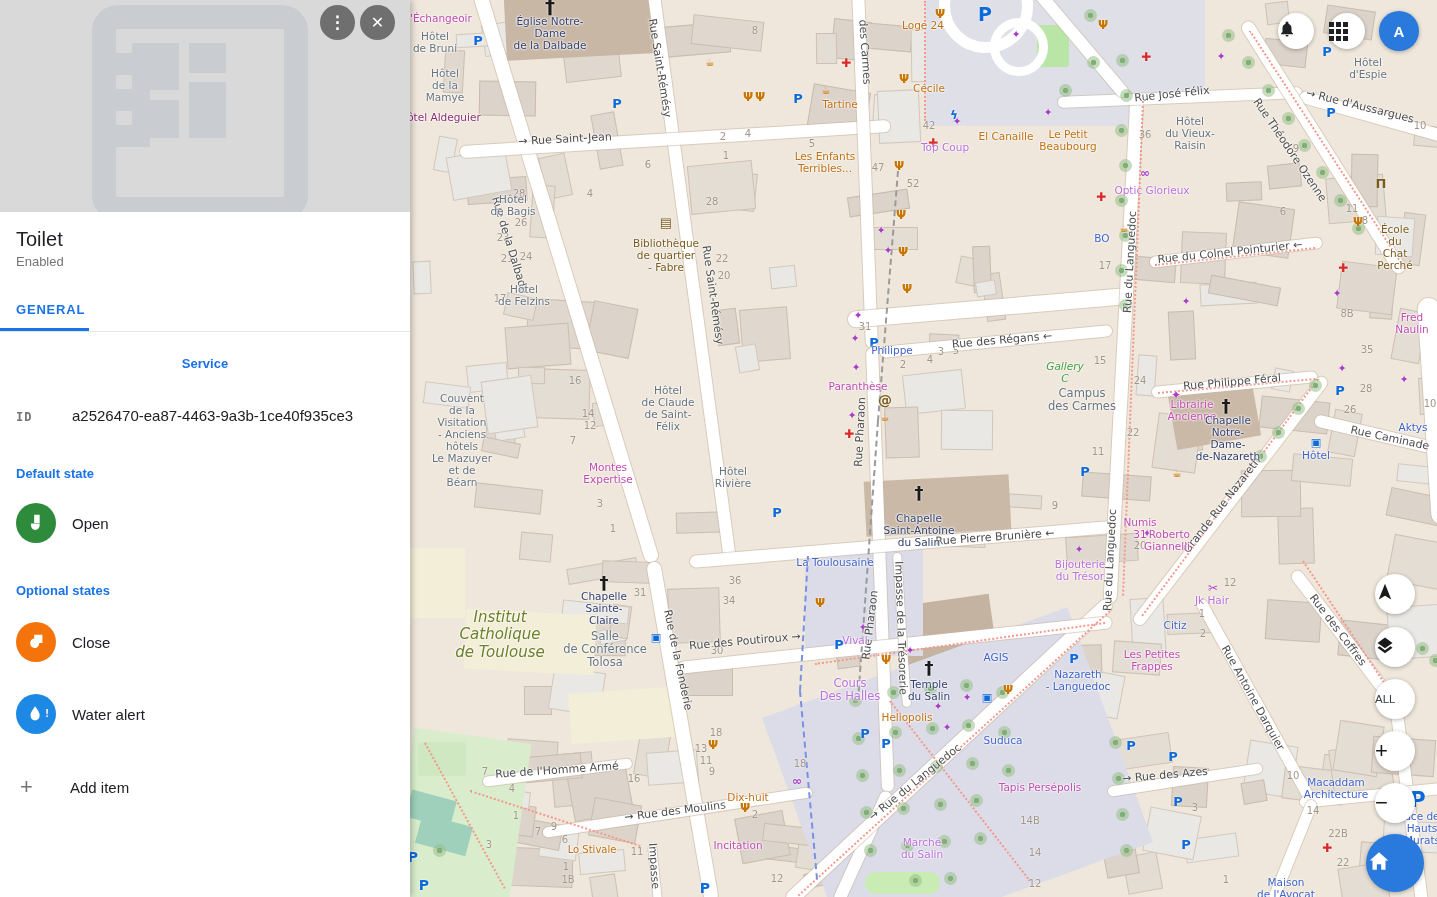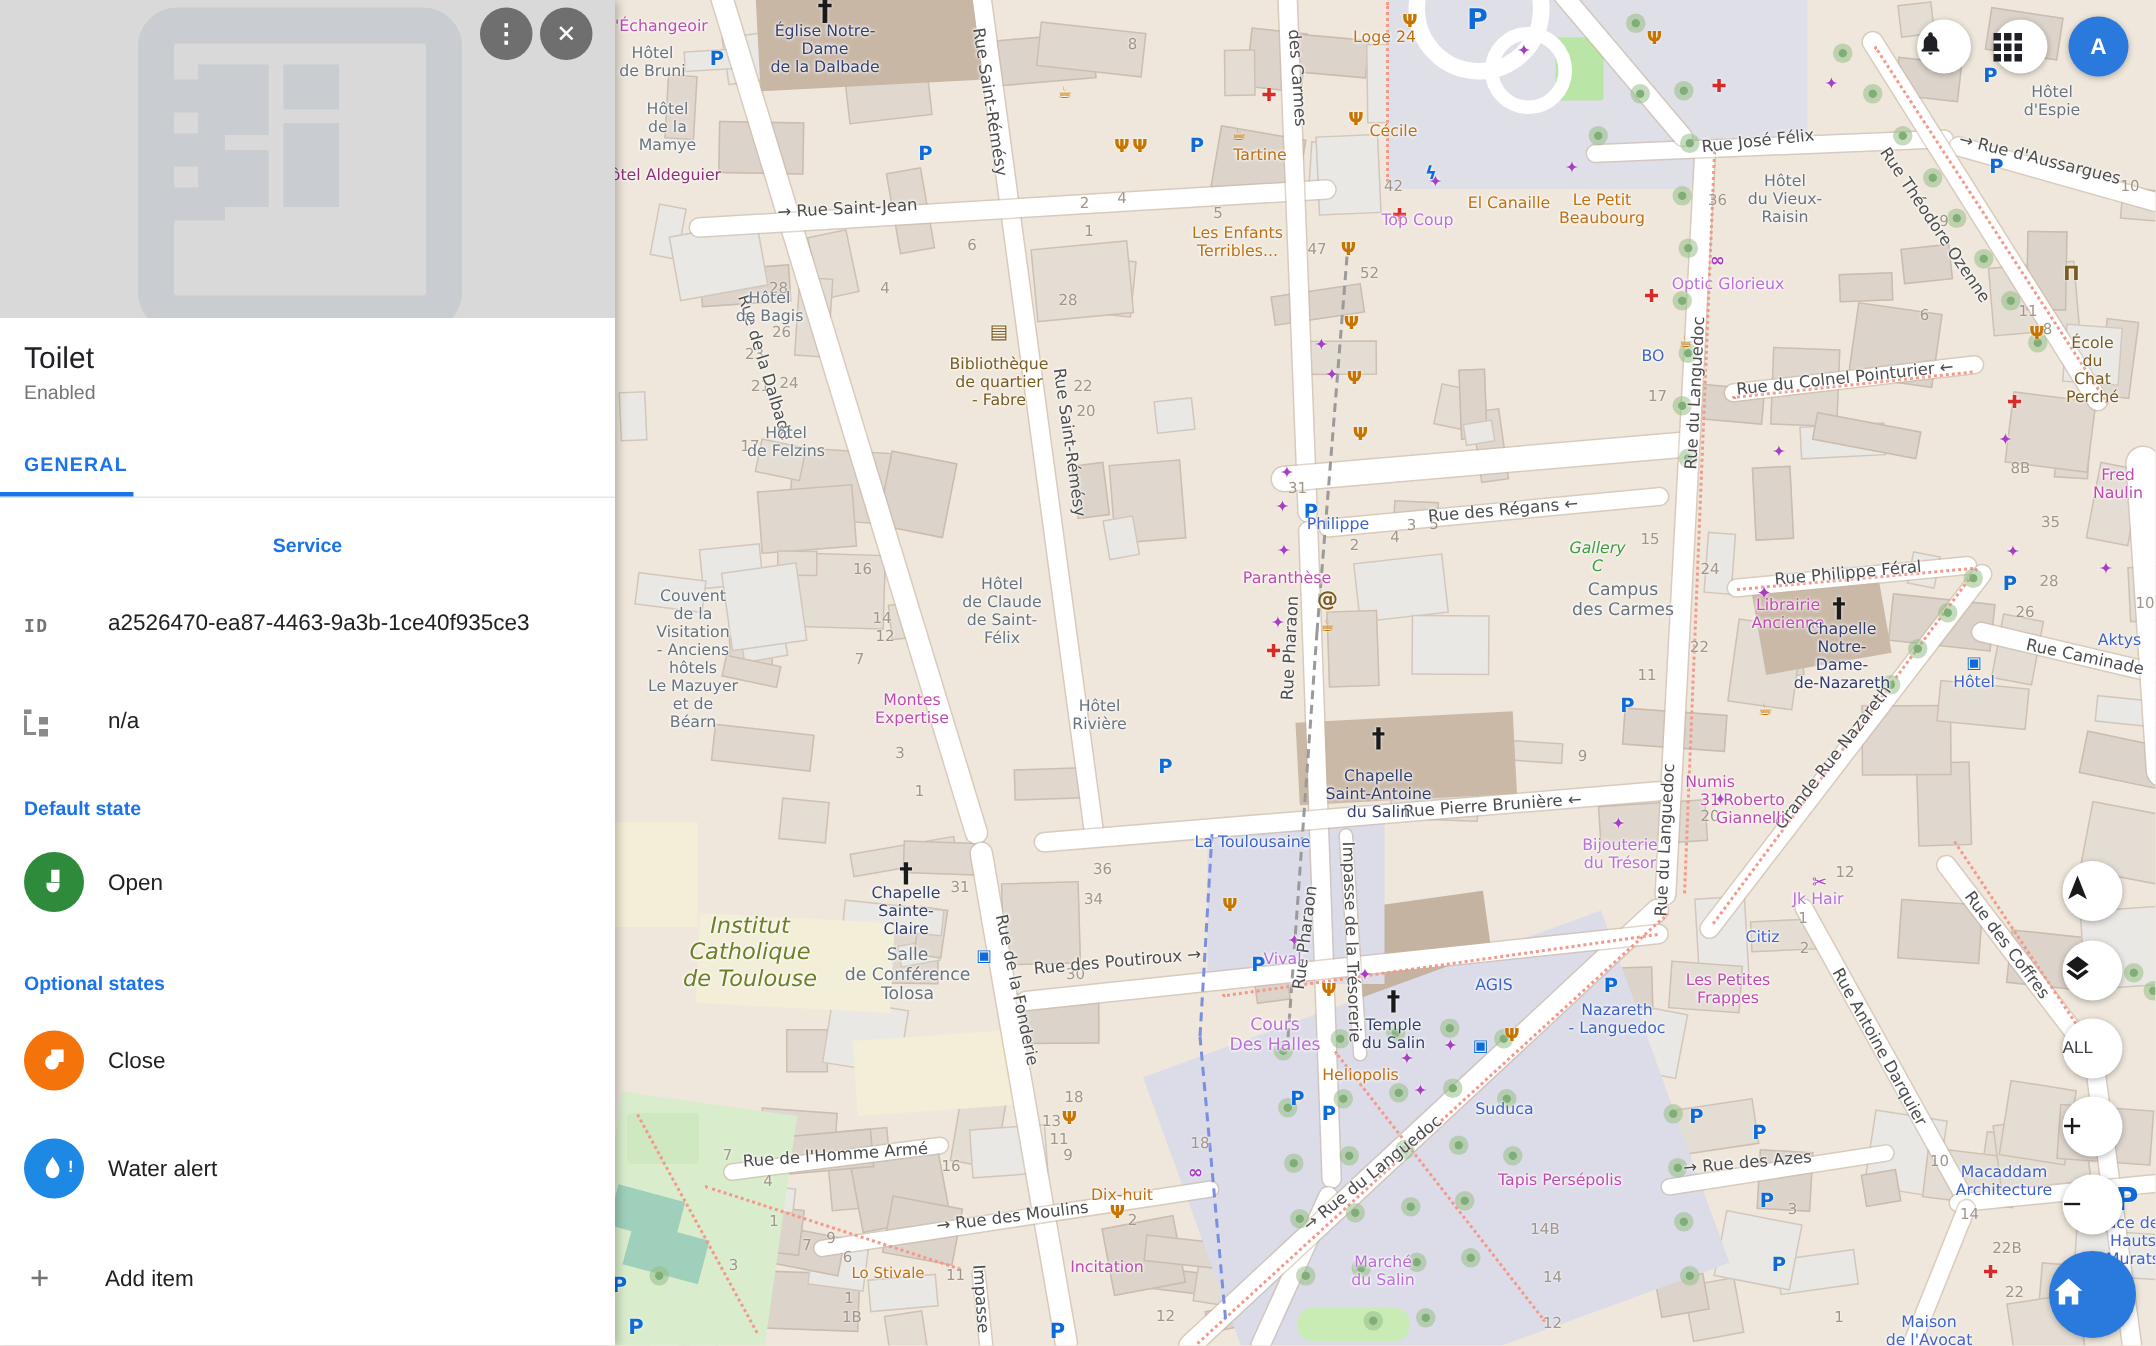--- a/index.html
+++ b/index.html
@@ -772,32 +772,20 @@
 
     <div class="sechead" style="margin-top:24px;text-align:center;">Service</div>
 
     <div class="prow" style="margin-top:36px;">
       <div class="ic">
           <span class="idglyph">ID</span>
         </div>
       <div class="val">a2526470-ea87-4463-9a3b-1ce40f935ce3</div>
     </div>
 
-    <div class="prow" style="margin-top:48px;">
-      <div class="ic">
-        <span class="treeglyph">
-          <i style="left:0;top:4px;width:2px;height:12px;"></i>
-          <i style="left:0;top:15px;width:8px;height:2px;"></i>
-          <i style="left:0;top:0;width:5px;height:3px;"></i>
-          <i style="left:10px;top:5px;width:6px;height:5px;"></i>
-          <i style="left:10px;top:13px;width:6px;height:5px;"></i>
-        </span>
-      </div>
-      <div class="val">n/a</div>
-    </div>
 
     <div class="sechead" style="margin-top:42px;">Default state</div>
 
     <div class="staterow" style="margin-top:22px;">
       <div class="statecircle" id="circle-open" style="background: rgb(46, 139, 60);">
         <svg width="22" height="22" viewBox="0 0 24 24">
             <path fill="#fff" d="M10 3h6v9h-6zM13.2 4.5h1.6v4h-1.6zM6.5 12.5h9.5v2c0 2.8-2.1 5-4.8 5s-4.7-2.2-4.7-5v-2z"></path>
           </svg>
       </div>
       <div class="val">Open</div>

